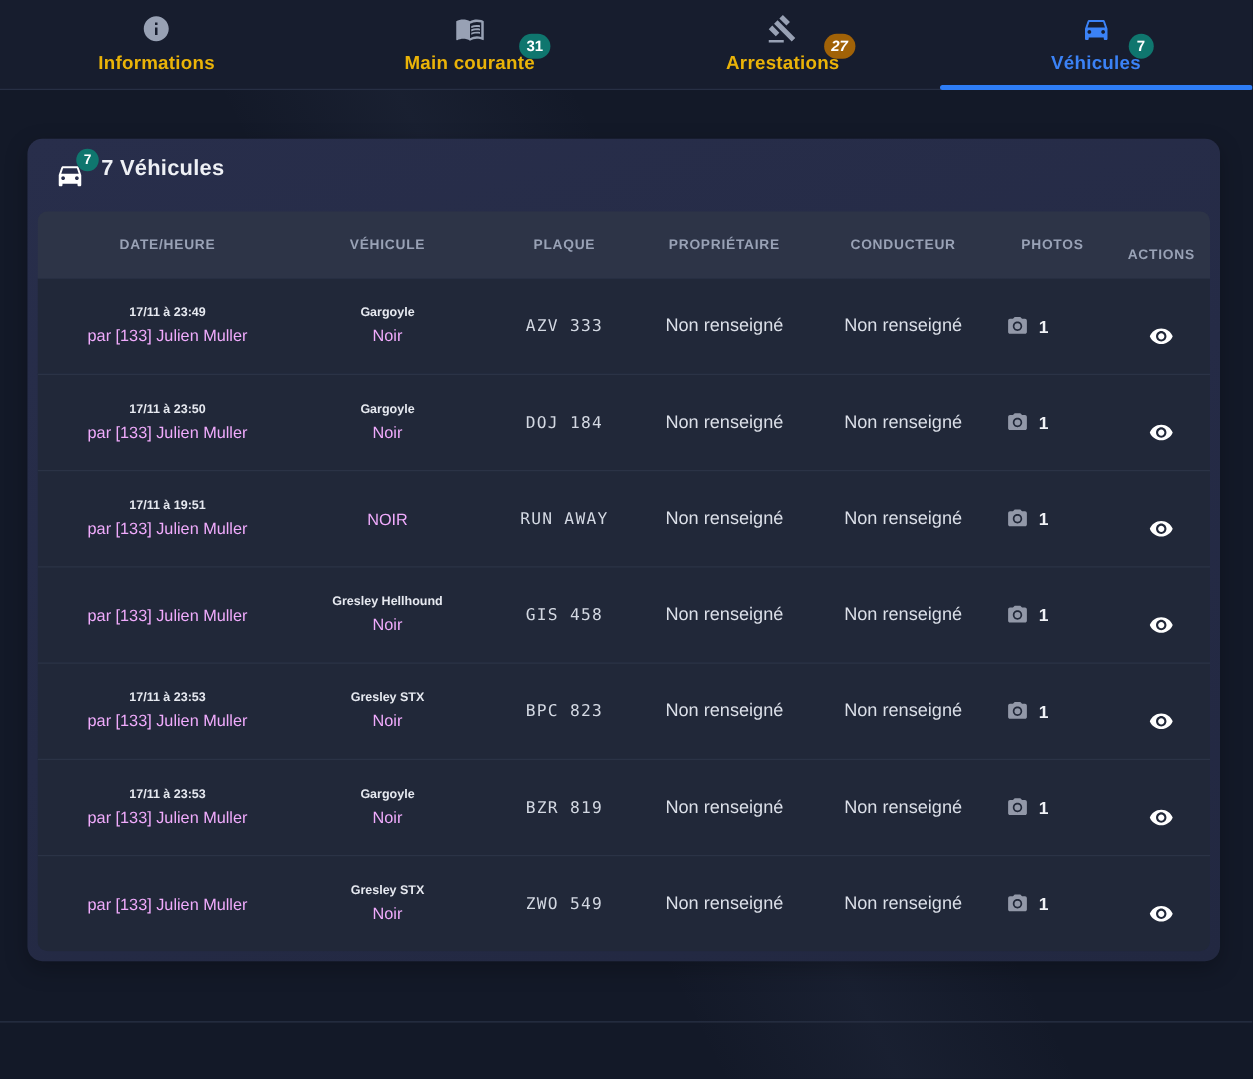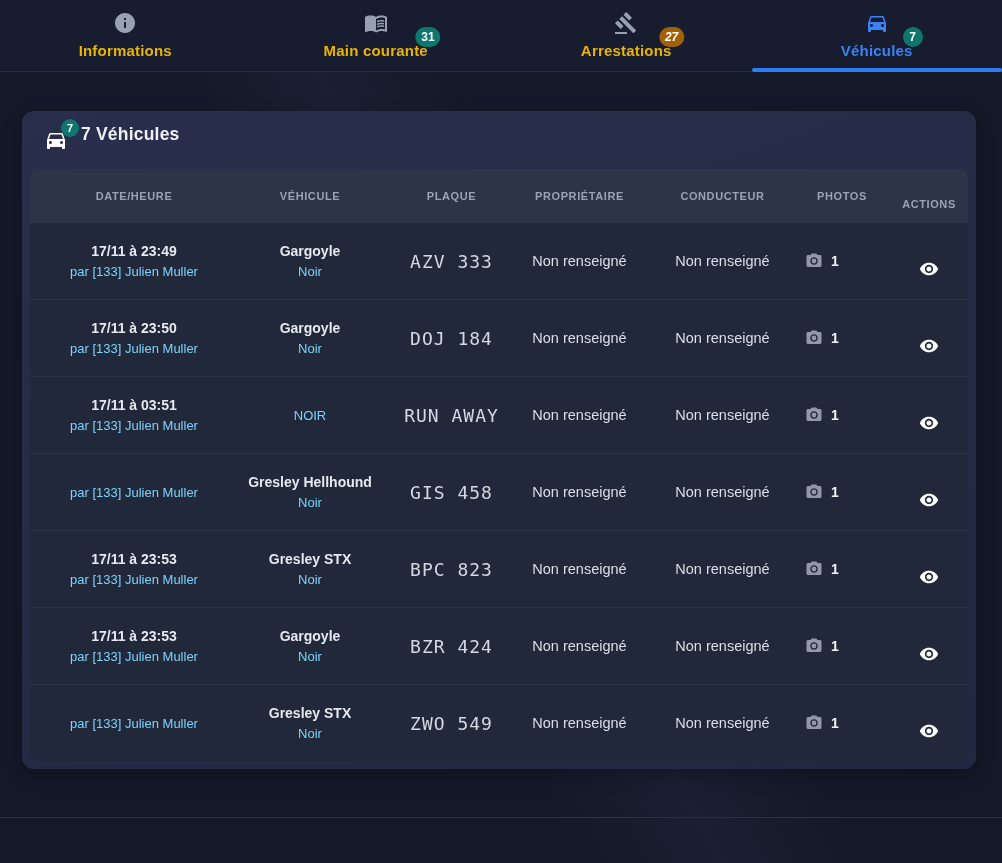--- a/index.html
+++ b/index.html
@@ -66,25 +66,25 @@
     padding-left:13px;
     text-align:center;
   }
   .thead{
     height:54px;background:#2d3447;
     font-size:11px;font-weight:700;letter-spacing:.6px;color:#99a2b6;
   }
   .tbody .tr{height:76px;background:#212839;border-top:1px solid #2b3346;}
   .tbody .tr:first-child{border-top:none;}
   .td{min-width:0;}
-  .cell-main{font-size:14px;font-weight:700;color:#e6e9f0;line-height:1.45;}
-  .cell-sub{font-size:13px;color:#7dd3fc;line-height:1.4;margin-top:2px;}
+  .cell-main{font-size:10px;font-weight:700;color:#e6e9f0;line-height:1.45;}
+  .cell-sub{font-size:13px;color:#f0abfc;line-height:1.4;margin-top:2px;}
   .plate{
     font-family:"DejaVu Sans Mono", monospace;
-    font-size:18px;letter-spacing:1px;color:#d3d8e2;
+    font-size:13px;letter-spacing:1px;color:#d3d8e2;
   }
   .plain{font-size:14.5px;color:#dbdfe8;}
   .col-photos{display:flex;align-items:center;gap:8px;padding-left:11px;box-sizing:border-box;}
   .photo-count{font-size:14px;font-weight:700;color:#f0f2f6;}
   .col-actions{display:flex;justify-content:center;margin-top:15px;}
   .th.col-actions{justify-content:center;}
   .eye-btn{
     background:none;border:none;padding:4px;cursor:pointer;color:#ffffff;
     display:flex;align-items:center;justify-content:center;
   }
@@ -218,21 +218,21 @@
             <button class="eye-btn">
               <svg class="icon-20" viewBox="0 0 24 24" fill="currentColor">
                 <path d="M12 4.5C7 4.5 2.73 7.61 1 12c1.73 4.39 6 7.5 11 7.5s9.27-3.11 11-7.5c-1.73-4.39-6-7.5-11-7.5zM12 17c-2.76 0-5-2.24-5-5s2.24-5 5-5 5 2.24 5 5-2.24 5-5 5zm0-8c-1.66 0-3 1.34-3 3s1.34 3 3 3 3-1.34 3-3-1.34-3-3-3z"></path>
               </svg>
             </button>
           </div>
       </div>
 
       <div class="tr">
         <div class="td">
-            <div class="cell-main">17/11 à 03:51</div>
+            <div class="cell-main">17/11 à 19:51</div>
             <div class="cell-sub">par [133] Julien Muller</div>
           </div>
         <div class="td">
             <div class="cell-sub">NOIR</div>
           </div>
         <div class="td"><span class="plate">RUN AWAY</span></div>
         <div class="td plain">Non renseigné</div>
         <div class="td plain">Non renseigné</div>
         <div class="td col-photos">
             <svg class="icon-18" viewBox="0 0 24 24" fill="#9298a8">
@@ -307,21 +307,21 @@
 
       <div class="tr">
         <div class="td">
             <div class="cell-main">17/11 à 23:53</div>
             <div class="cell-sub">par [133] Julien Muller</div>
           </div>
         <div class="td">
             <div class="cell-main">Gargoyle</div>
             <div class="cell-sub">Noir</div>
           </div>
-        <div class="td"><span class="plate">BZR 424</span></div>
+        <div class="td"><span class="plate">BZR 819</span></div>
         <div class="td plain">Non renseigné</div>
         <div class="td plain">Non renseigné</div>
         <div class="td col-photos">
             <svg class="icon-18" viewBox="0 0 24 24" fill="#9298a8">
               <circle cx="12" cy="12" r="3.2"></circle>
               <path d="M9 2L7.17 4H4c-1.1 0-2 .9-2 2v12c0 1.1.9 2 2 2h16c1.1 0 2-.9 2-2V6c0-1.1-.9-2-2-2h-3.17L15 2H9zm3 15c-2.76 0-5-2.24-5-5s2.24-5 5-5 5 2.24 5 5-2.24 5-5 5z"></path>
             </svg>
             <span class="photo-count">1</span>
           </div>
         <div class="td col-actions">

